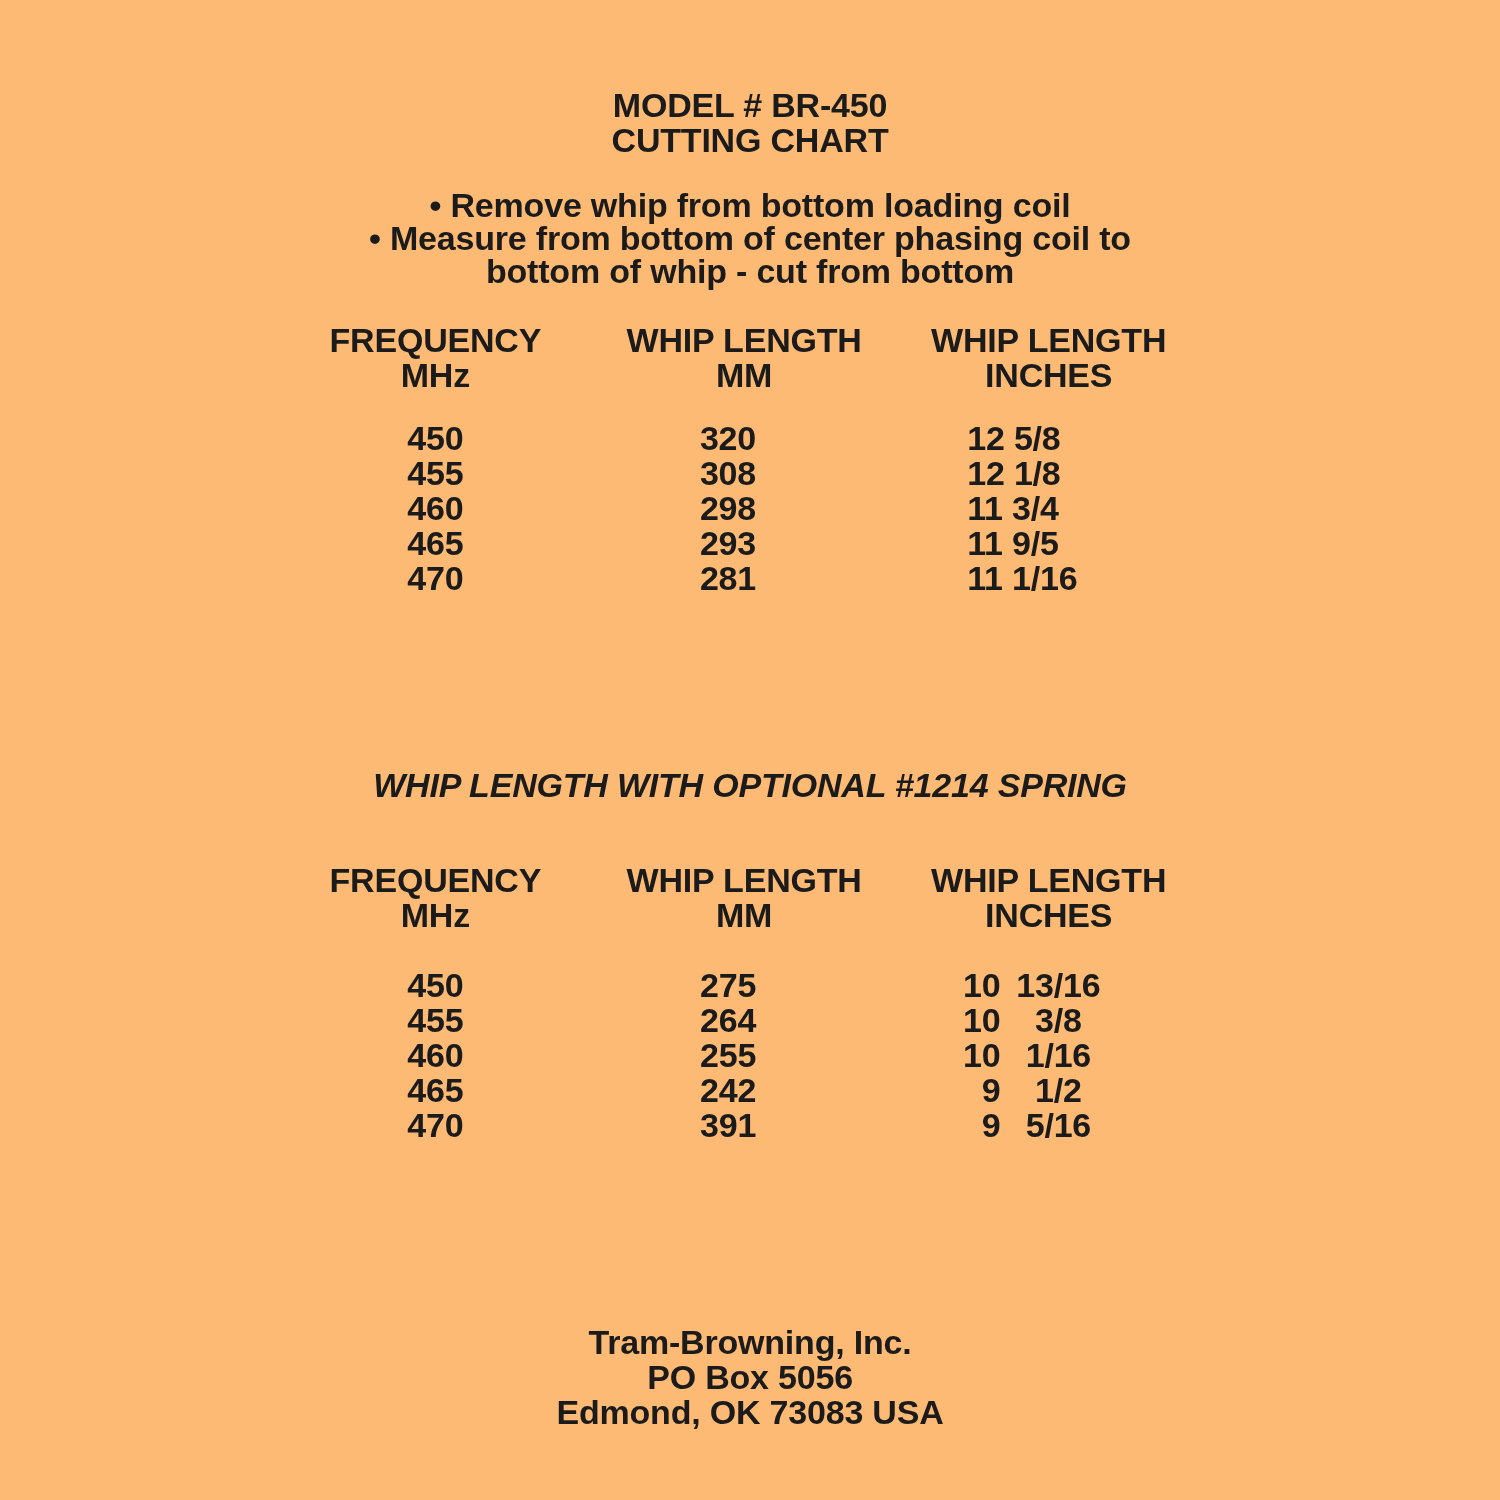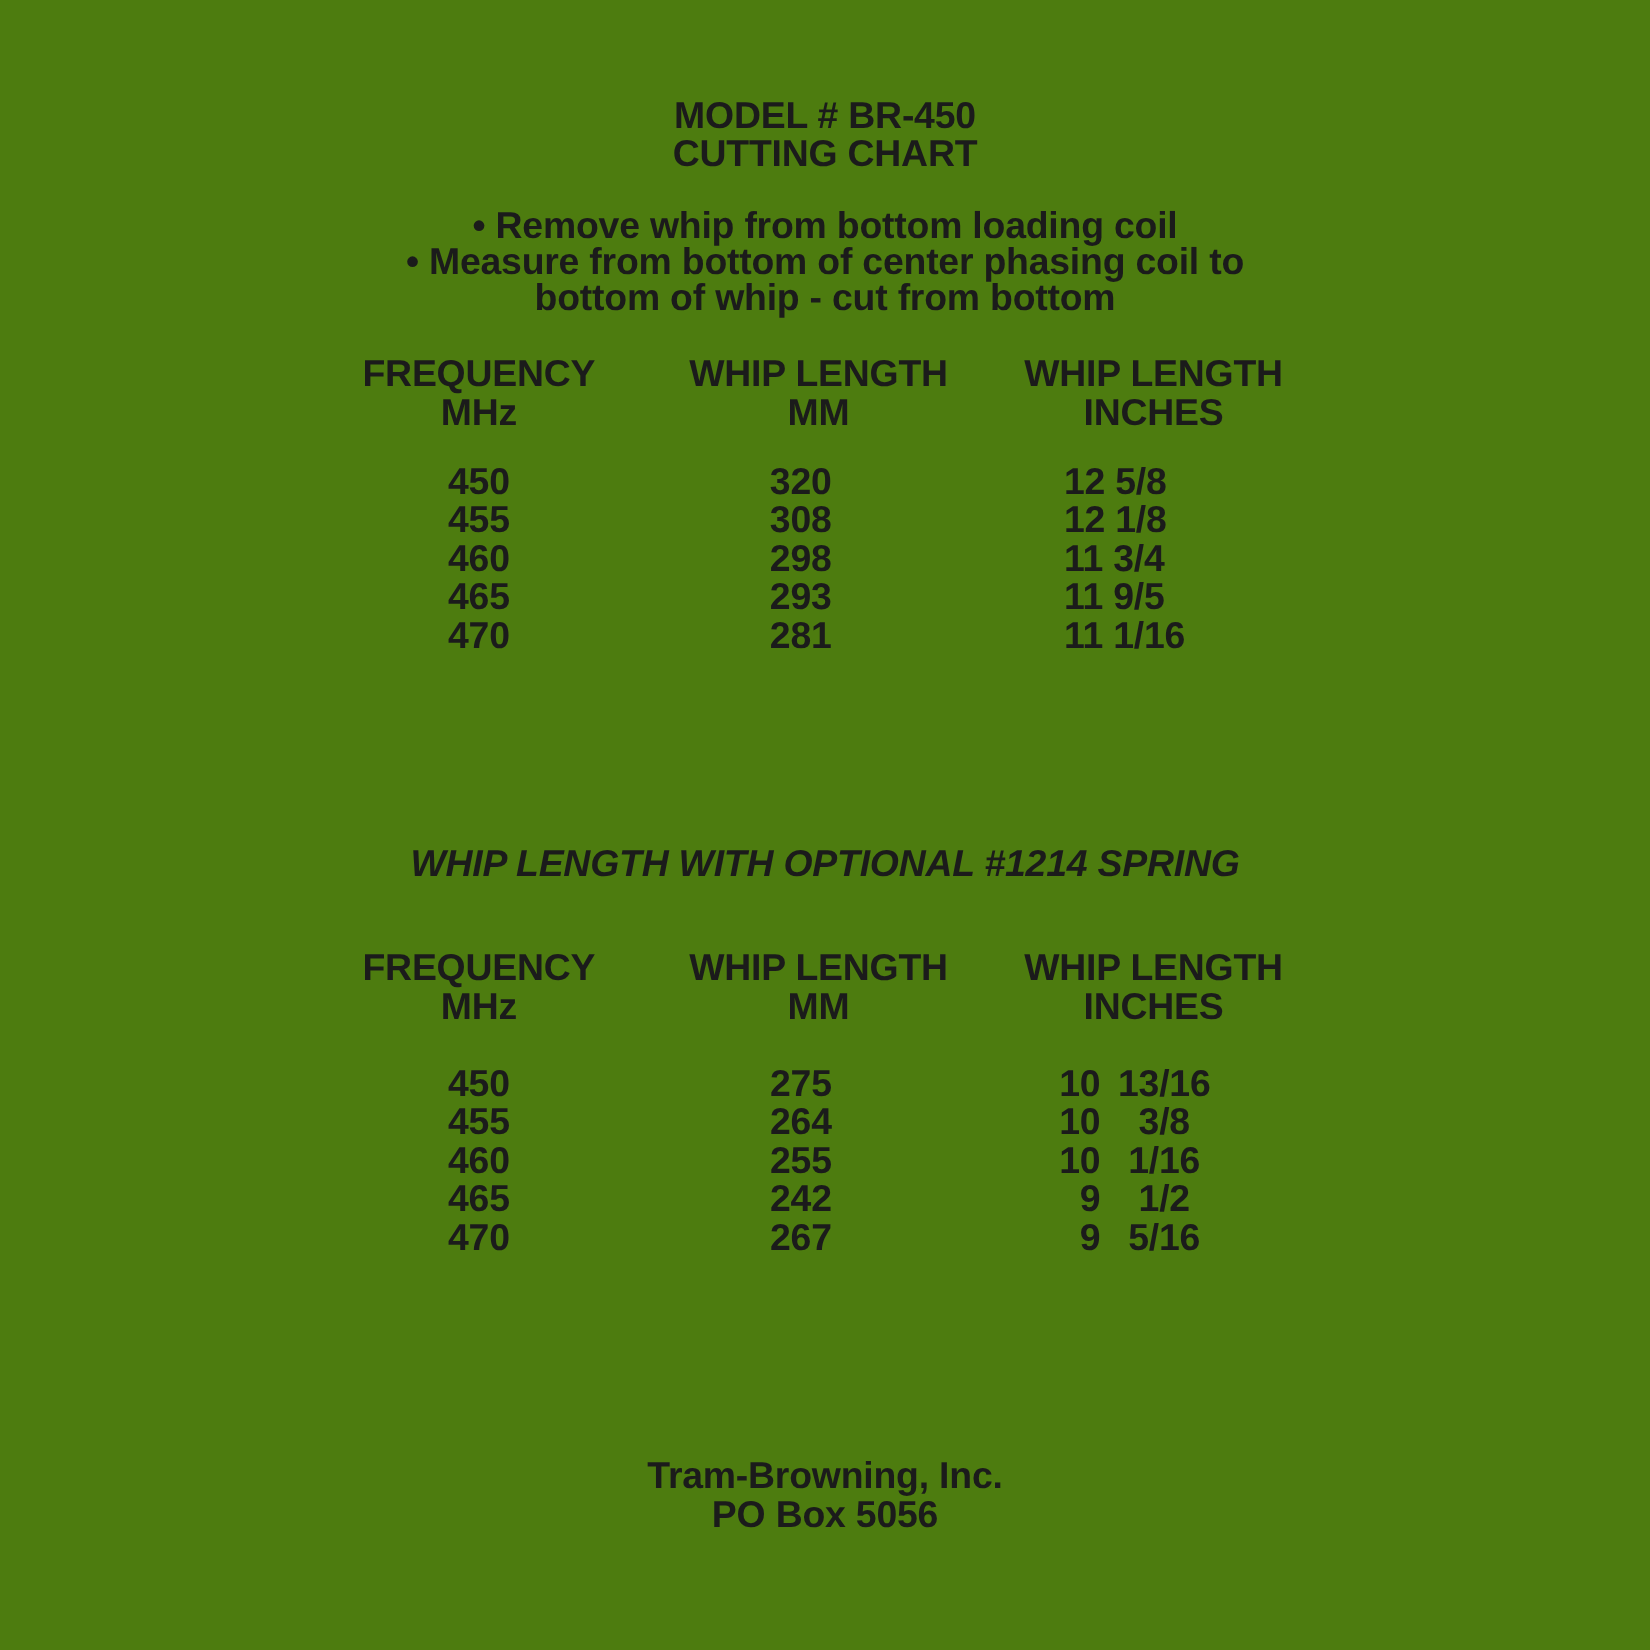--- a/index.html
+++ b/index.html
@@ -1,20 +1,20 @@
 <!DOCTYPE html>
 <html><head>
 <meta charset="utf-8">
 <style>
   html, body { margin: 0; padding: 0; background: #ffffff; }
   .sheet {
     position: relative;
     width: 1500px;
     height: 1500px;
-    background: #4d7c0f;
+    background: #fdba74;
     font-family: "Liberation Sans", sans-serif;
     font-weight: 700;
     color: #1b1b1b;
     font-size: 34px;
     line-height: 35px;
     letter-spacing: -0.2px;
     overflow: hidden;
   }
   .centerblock {
     position: absolute;
@@ -150,26 +150,27 @@
     <div class="trow">
       <span class="c1">465</span>
       <span class="c2 mm-val">242</span>
       <span class="c3 in2">
         <span class="whole">9</span>
         <span class="frac">1/2</span>
       </span>
     </div>
     <div class="trow">
       <span class="c1">470</span>
-      <span class="c2 mm-val">267</span>
+      <span class="c2 mm-val">391</span>
       <span class="c3 in2">
         <span class="whole">9</span>
         <span class="frac">5/16</span>
       </span>
     </div>
   </div>
 
   <div class="centerblock footer">
     <div>Tram-Browning, Inc.</div>
     <div>PO Box 5056</div>
+    <div>Edmond, OK 73083 USA</div>
   </div>
 
 </div>
 
 </body></html>

